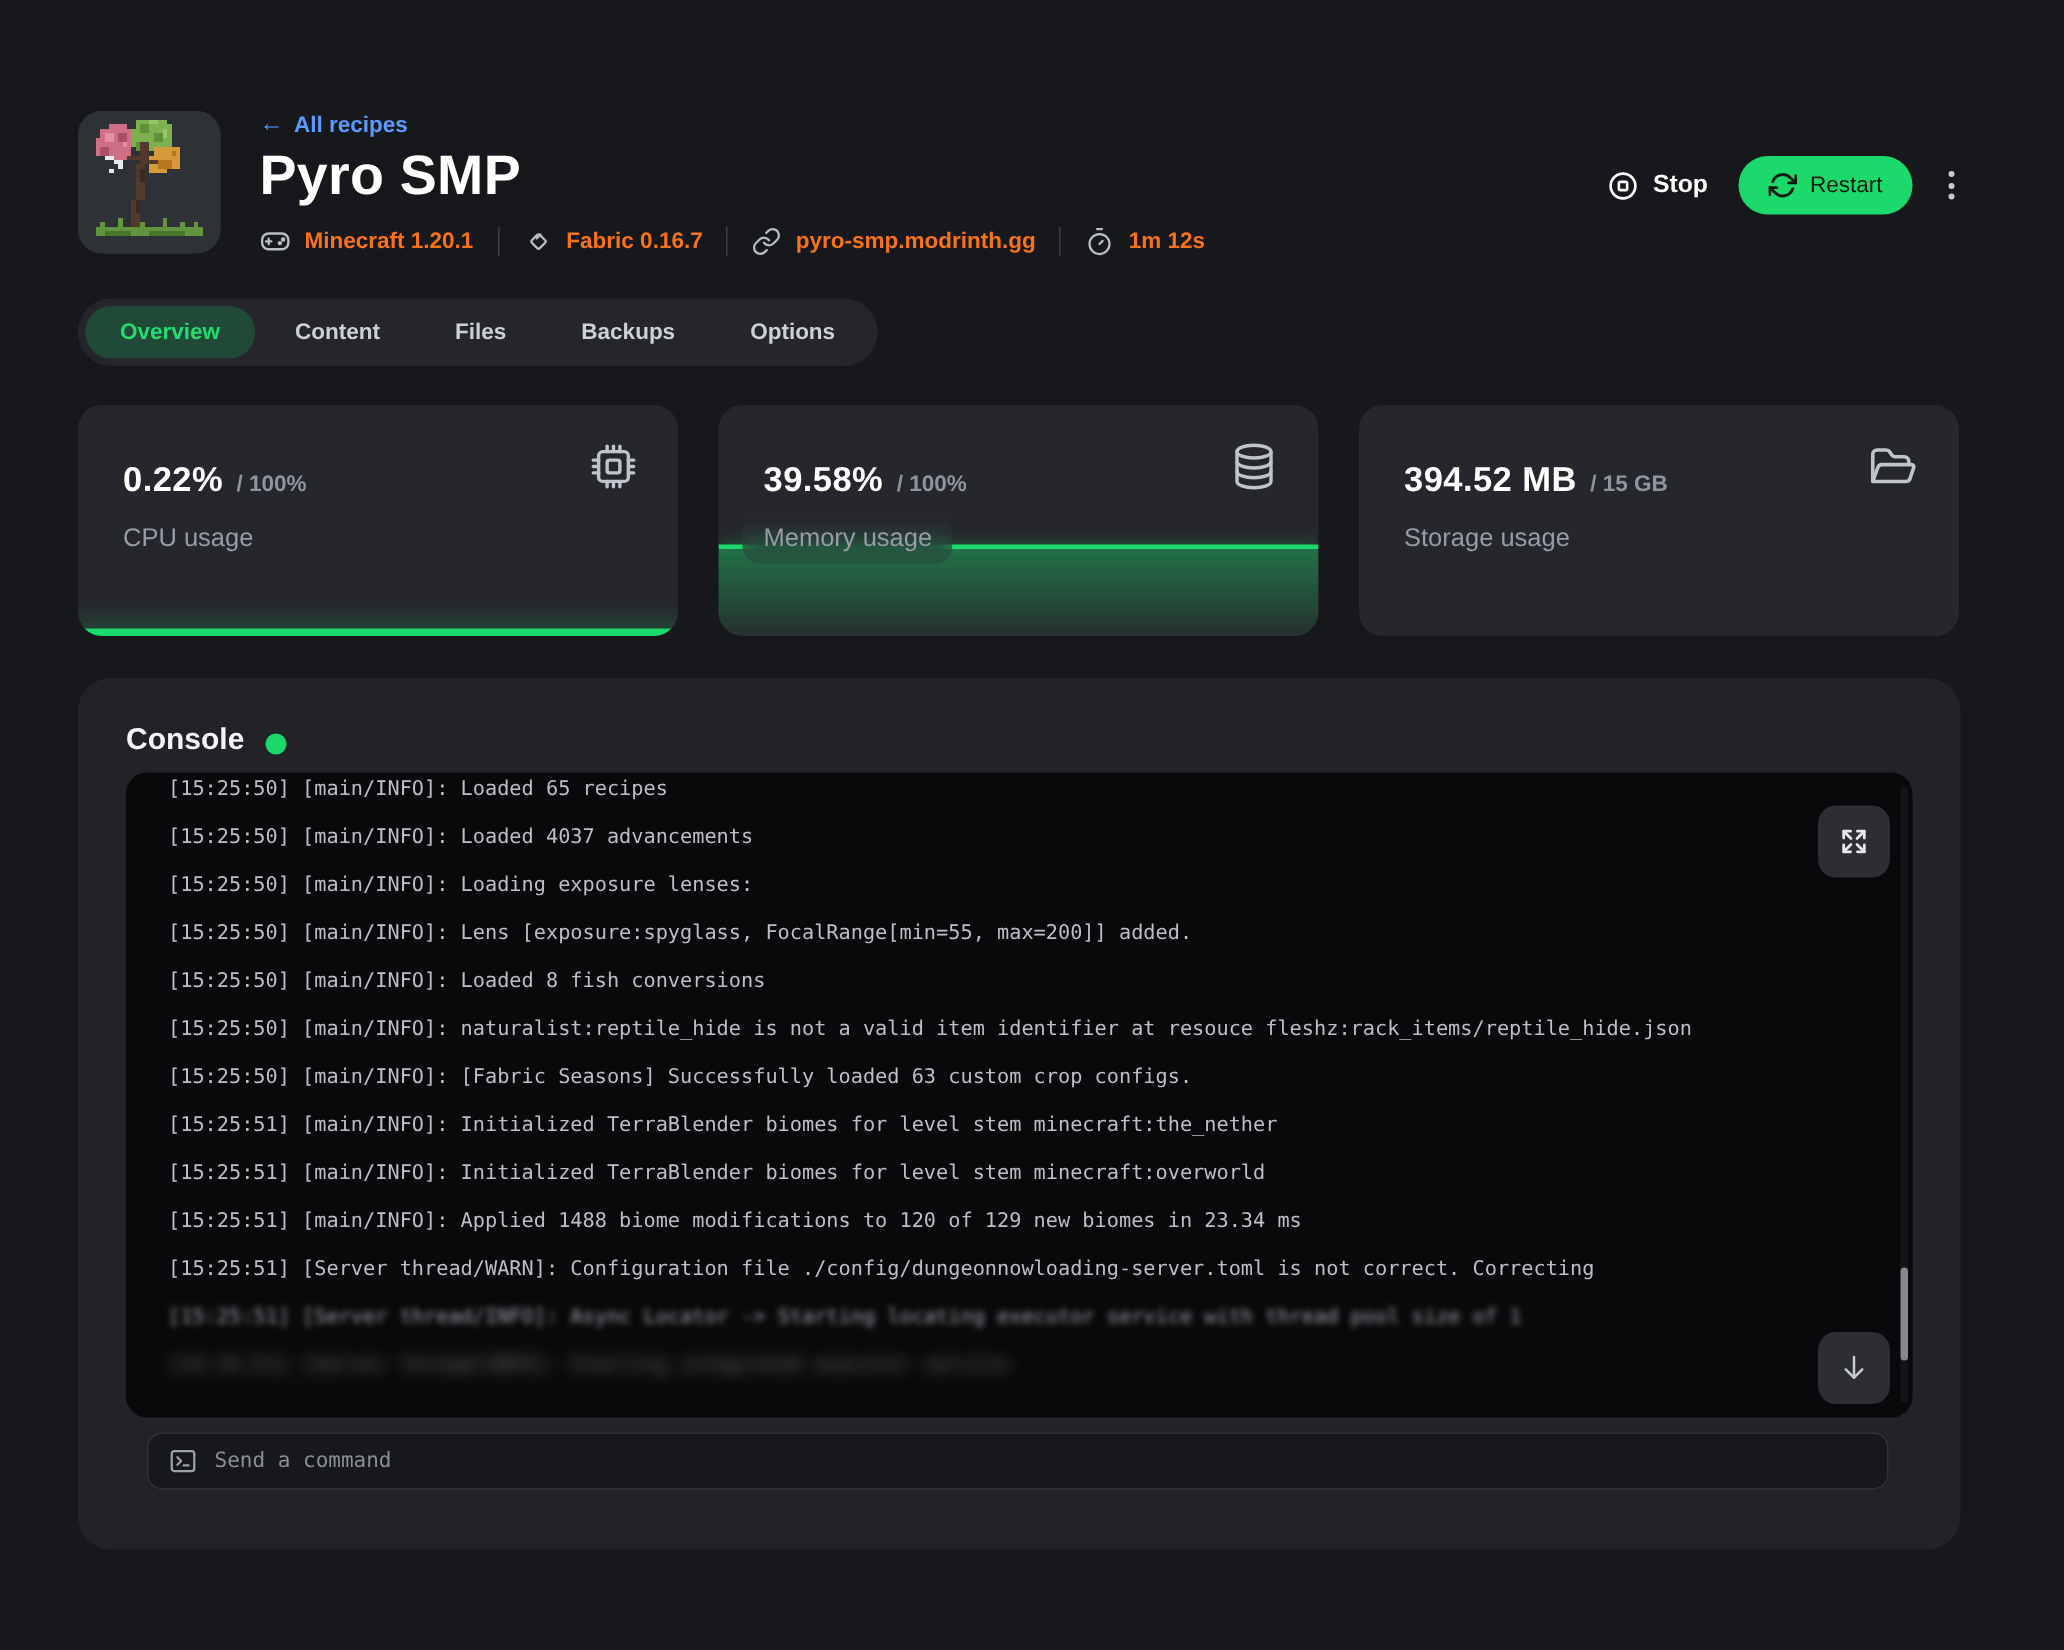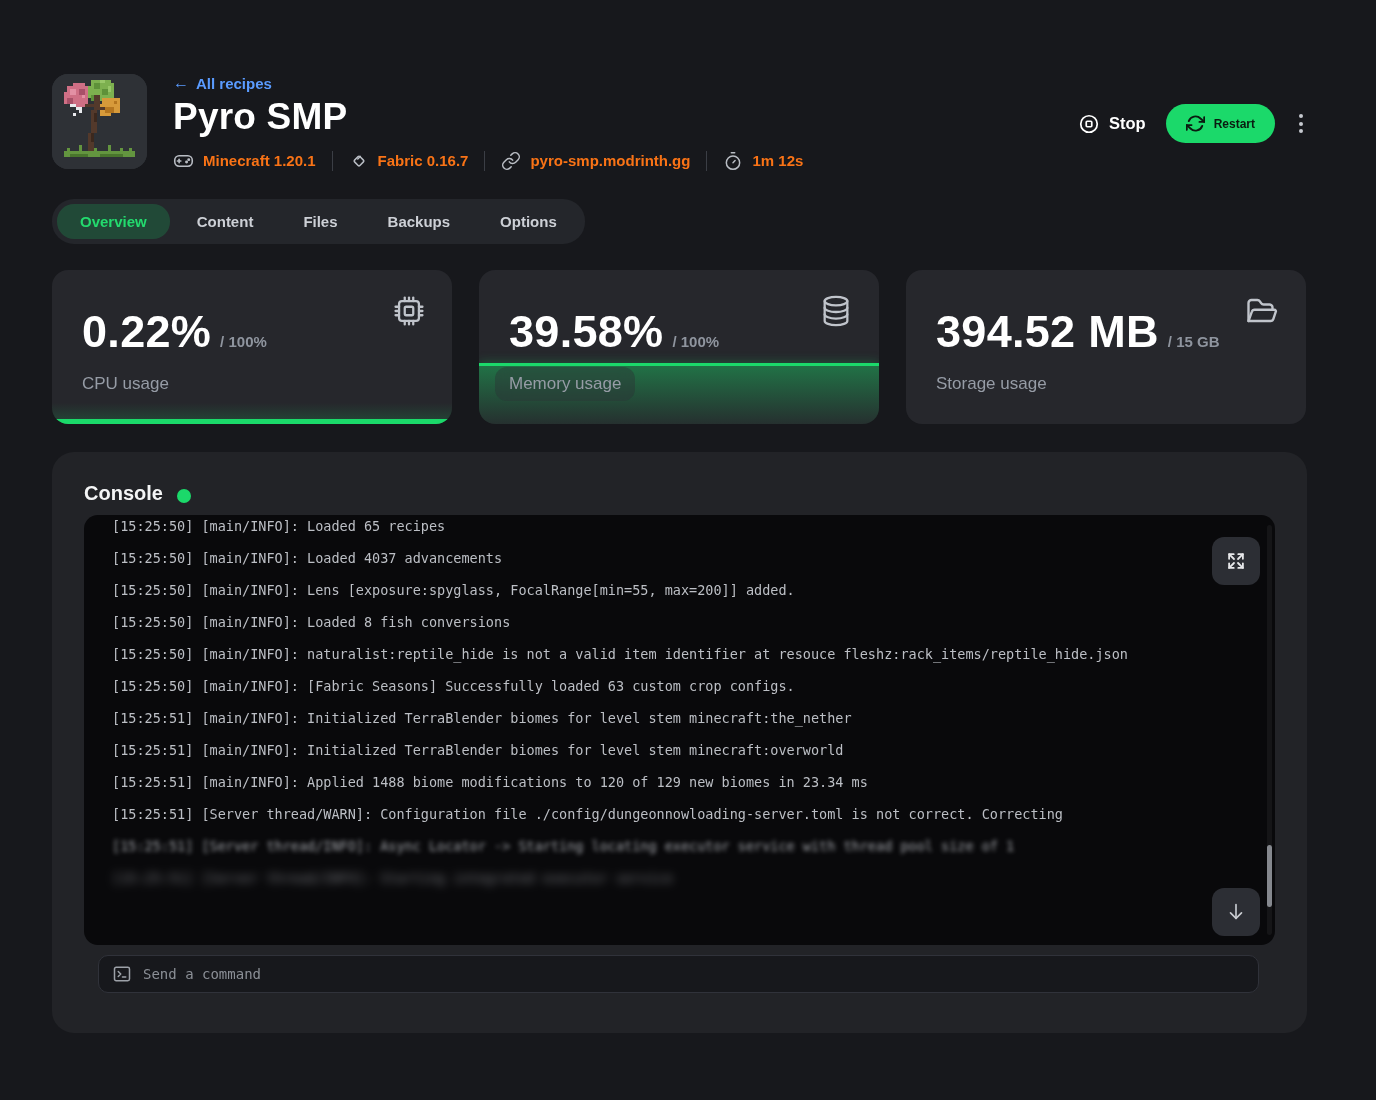--- a/index.html
+++ b/index.html
@@ -31,21 +31,21 @@
   .meta-item.link { cursor:pointer; }
   .sep { width:1px; height:20px; background:#3b3e45; }
 
   .hdr-actions { display:flex; align-items:center; gap:20px; margin-top:30px; }
   .btn-stop {
     display:inline-flex; align-items:center; gap:9px; background:transparent; border:none;
     color:#fff; font-family:inherit; font-size:16.5px; font-weight:700; cursor:pointer;
   }
   .btn-restart {
     display:inline-flex; align-items:center; gap:9px; background:#1bd96a; border:none;
-    color:#0a1b10; font-family:inherit; font-size:12px; font-weight:700;
+    color:#0a1b10; font-family:inherit; font-size:15px; font-weight:400;
     padding:10px 20px; border-radius:22px; cursor:pointer;
   }
   .kebab { display:flex; flex-direction:column; gap:3.5px; background:none; border:none; cursor:pointer; padding:4px; }
   .kebab i { width:4px; height:4px; border-radius:50%; background:#c6c9cf; display:block; }
 
   
   .tabs {
     display:inline-flex; align-items:center; gap:4px;
     background:#24262b; border-radius:22px; padding:5px; margin-top:28px;
   }
@@ -55,21 +55,21 @@
   }
   .tab.active { background:rgba(27,217,106,.20); color:#23db6e; }
 
   
   .stats { display:flex; gap:27px; margin-top:26px; }
   .card {
     position:relative; width:400px; height:154px; border-radius:16px;
     background:#26272c; overflow:hidden; padding:26px 30px;
   }
   .stat-row { display:flex; align-items:baseline; gap:9px; position:relative; z-index:2; margin-top:10px; }
-  .stat-value { font-size:45px; font-weight:800; color:#fff; letter-spacing:.3px; }
+  .stat-value { font-size:23px; font-weight:800; color:#fff; letter-spacing:.3px; }
   .stat-max { font-size:15px; font-weight:600; color:#8f959f; }
   .stat-label { position:relative; z-index:2; margin-top:16px; font-size:17px; color:#969ca6; }
   .stat-label .pill {
     display:inline-block; padding:7px 14px; margin:-7px 0 0 -14px; border-radius:12px;
     background:rgba(44,46,52,.38); backdrop-filter:blur(7px); -webkit-backdrop-filter:blur(7px);
   }
   .card-icon { position:absolute; top:24px; right:26px; color:#c0c4cb; z-index:2; }
   .graph { position:absolute; left:0; right:0; bottom:0; z-index:1; }
   .graph-cpu { height:5px; background:#1bd96a; border-radius:0 0 4px 4px; }
   .graph-cpu::before {
@@ -366,20 +366,21 @@
   <section class="console-card">
     <div class="console-head">
       <h2>Console</h2>
       <span class="status-dot"></span>
     </div>
 
     <div class="console-wrap">
       <div class="console-log" id="log">
           <div class="cline clipped">[15:25:50] [main/INFO]: Loaded 65 recipes</div>
           <div class="cline">[15:25:50] [main/INFO]: Loaded 4037 advancements</div>
+          <div class="cline">[15:25:50] [main/INFO]: Loading exposure lenses:</div>
           <div class="cline">[15:25:50] [main/INFO]: Lens [exposure:spyglass, FocalRange[min=55, max=200]] added.</div>
           <div class="cline">[15:25:50] [main/INFO]: Loaded 8 fish conversions</div>
           <div class="cline">[15:25:50] [main/INFO]: naturalist:reptile_hide is not a valid item identifier at resouce fleshz:rack_items/reptile_hide.json</div>
           <div class="cline">[15:25:50] [main/INFO]: [Fabric Seasons] Successfully loaded 63 custom crop configs.</div>
           <div class="cline">[15:25:51] [main/INFO]: Initialized TerraBlender biomes for level stem minecraft:the_nether</div>
           <div class="cline">[15:25:51] [main/INFO]: Initialized TerraBlender biomes for level stem minecraft:overworld</div>
           <div class="cline">[15:25:51] [main/INFO]: Applied 1488 biome modifications to 120 of 129 new biomes in 23.34 ms</div>
           <div class="cline">[15:25:51] [Server thread/WARN]: Configuration file ./config/dungeonnowloading-server.toml is not correct. Correcting</div>
           <div class="cline blur1">[15:25:51] [Server thread/INFO]: Async Locator -&gt; Starting locating executor service with thread pool size of 1</div>
           <div class="cline blur2">[15:25:51] [Server thread/INFO]: Starting integrated executor service</div>

